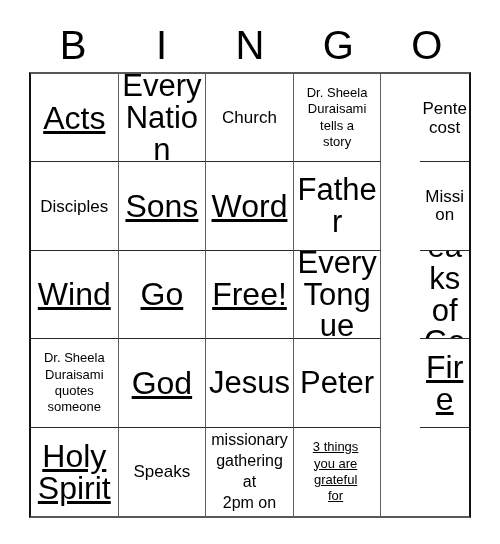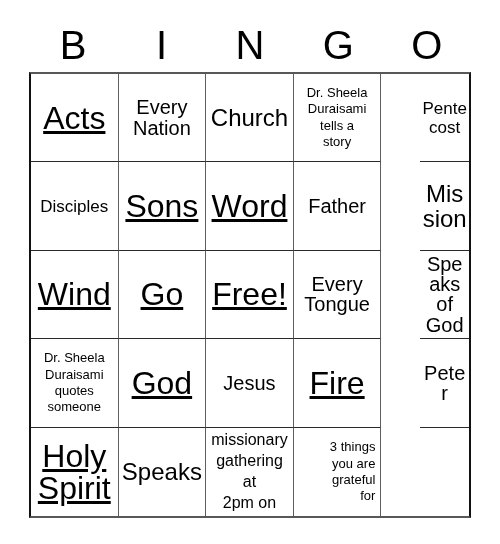--- a/index.html
+++ b/index.html
@@ -75,26 +75,26 @@
   .cell:nth-child(n+21) { border-bottom: none; }
   .cell .txt {
     display: block;
     width: 100%;
     line-height: 1.02;
     white-space: pre-line;
     word-wrap: break-word;
   }
   
   .sz-xl .txt { font-size: 32px; line-height: 1.0; text-decoration: underline; }
-  .sz-lg .txt { font-size: 20px; line-height: 1.02; }
-  .sz-md .txt { font-size: 24px; line-height: 1.05; }
+  .sz-lg .txt { font-size: 31px; line-height: 1.02; }
+  .sz-md .txt { font-size: 17px; line-height: 1.05; }
   .sz-sm .txt { font-size: 17px; line-height: 1.12; }
   .sz-xs .txt { font-size: 13px; line-height: 1.25; }
   .sz-xxs .txt { font-size: 16px; line-height: 1.3; }
-  .align-right .txt { text-align: right; padding-right: 3px; }
+  .align-right .txt { text-align: center; padding-right: 3px; text-decoration: underline; }
 </style>
 </head>
 <body>
 
 <div id="card">
 
   <div id="header">
     <div class="hcell">B</div>
     <div class="hcell">I</div>
     <div class="hcell">N</div>
@@ -160,25 +160,25 @@
 Duraisami
 quotes
 someone</span>
       </div>
       <div class="cell sz-xl">
         <span class="txt">God</span>
       </div>
       <div class="cell sz-lg">
         <span class="txt">Jesus</span>
       </div>
+      <div class="cell sz-lg">
+        <span class="txt">Peter</span>
+      </div>
       <div class="cell sz-xl">
         <span class="txt">Fire</span>
-      </div>
-      <div class="cell sz-lg">
-        <span class="txt">Peter</span>
       </div>
       <div class="cell sz-xl">
         <span class="txt">Holy
 Spirit</span>
       </div>
       <div class="cell sz-md">
         <span class="txt">Speaks</span>
       </div>
       <div class="cell sz-xxs">
         <span class="txt">Join our

